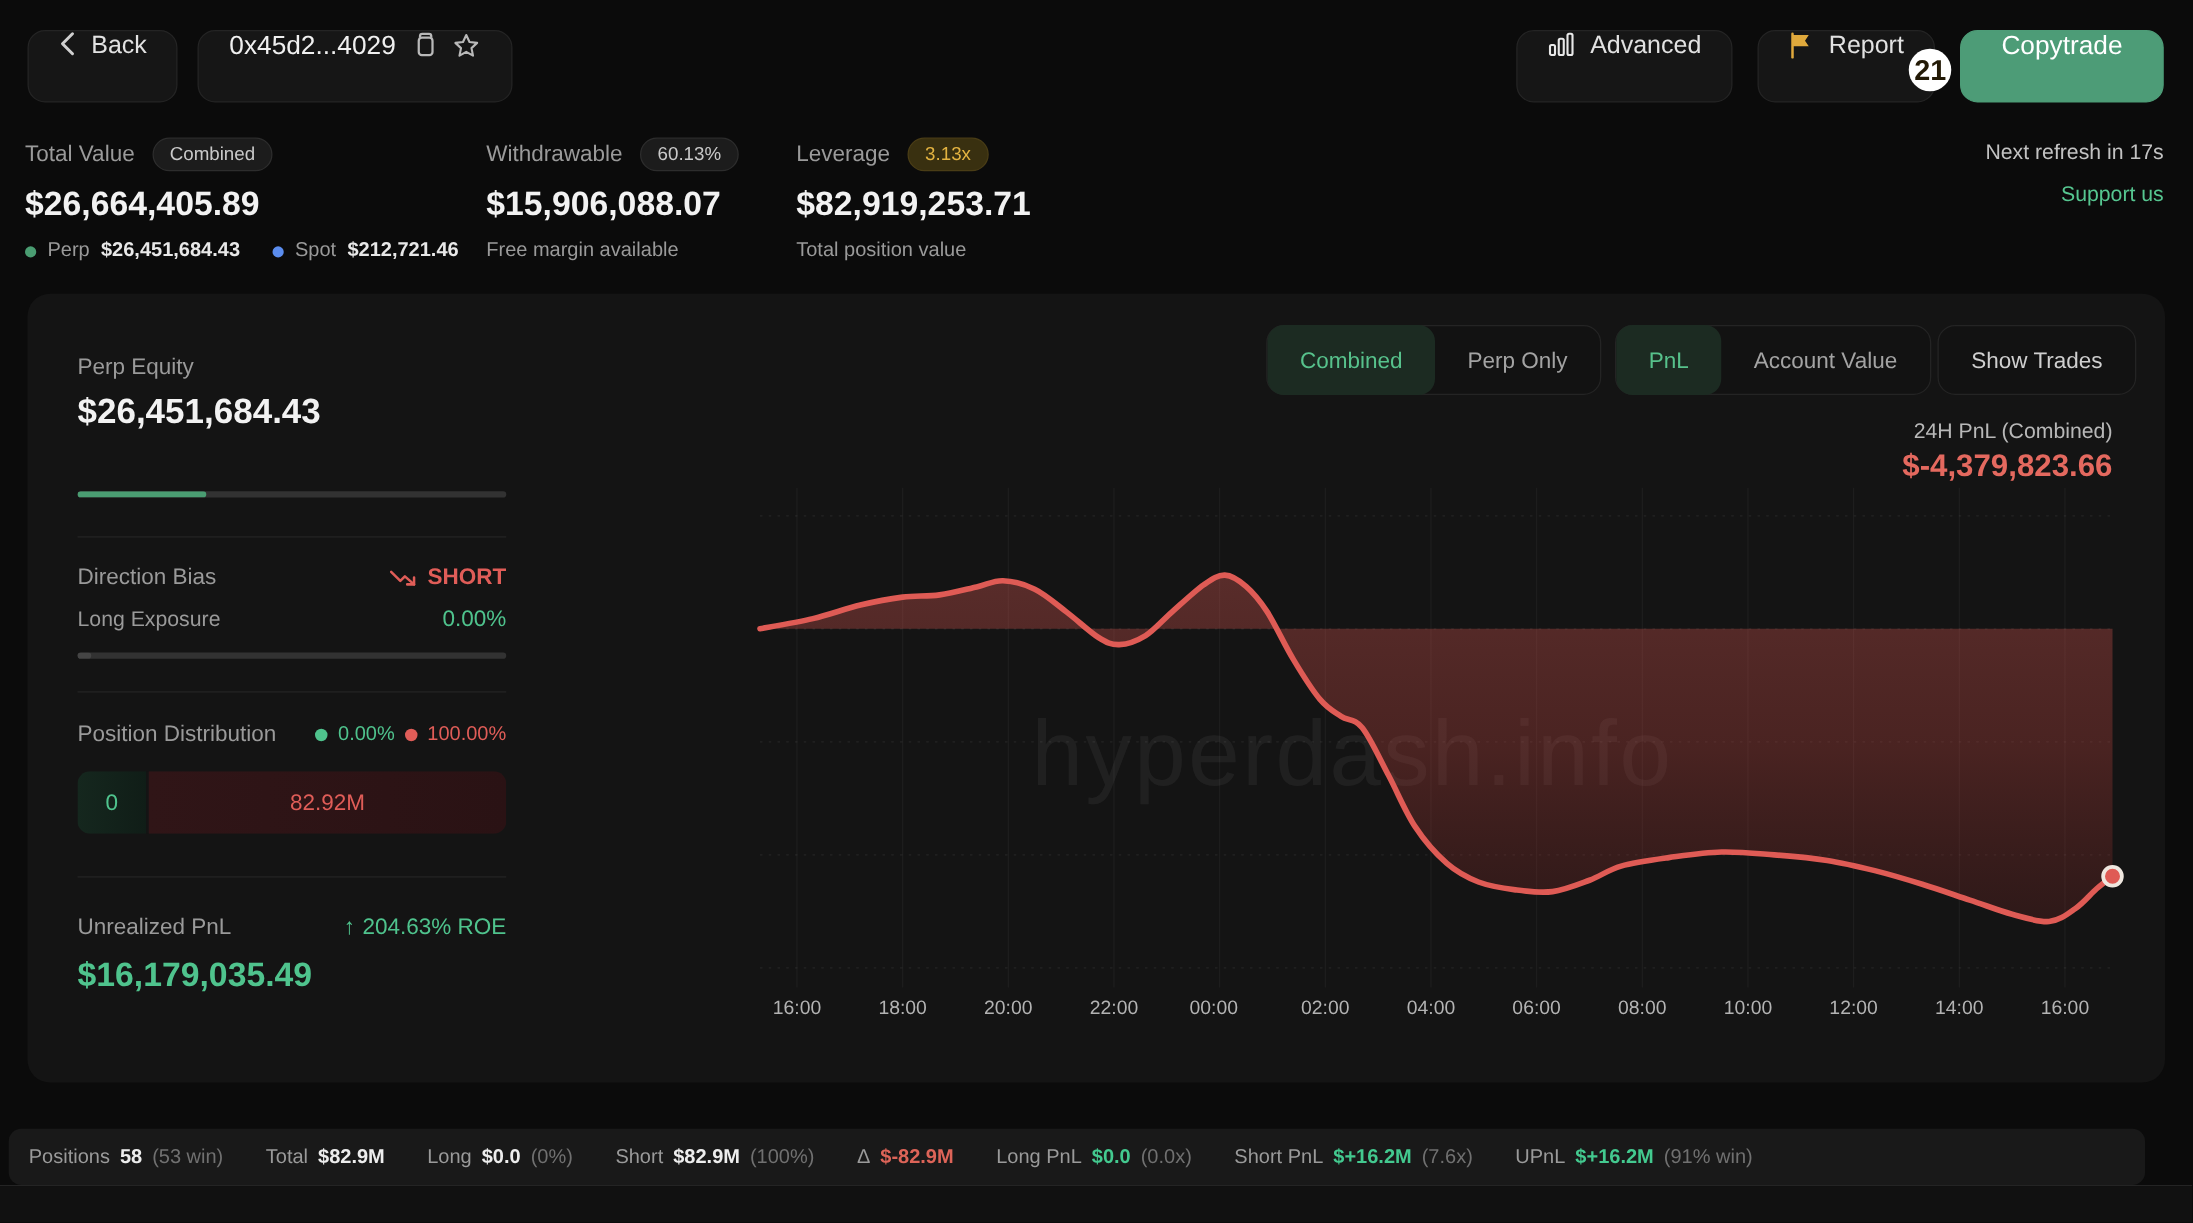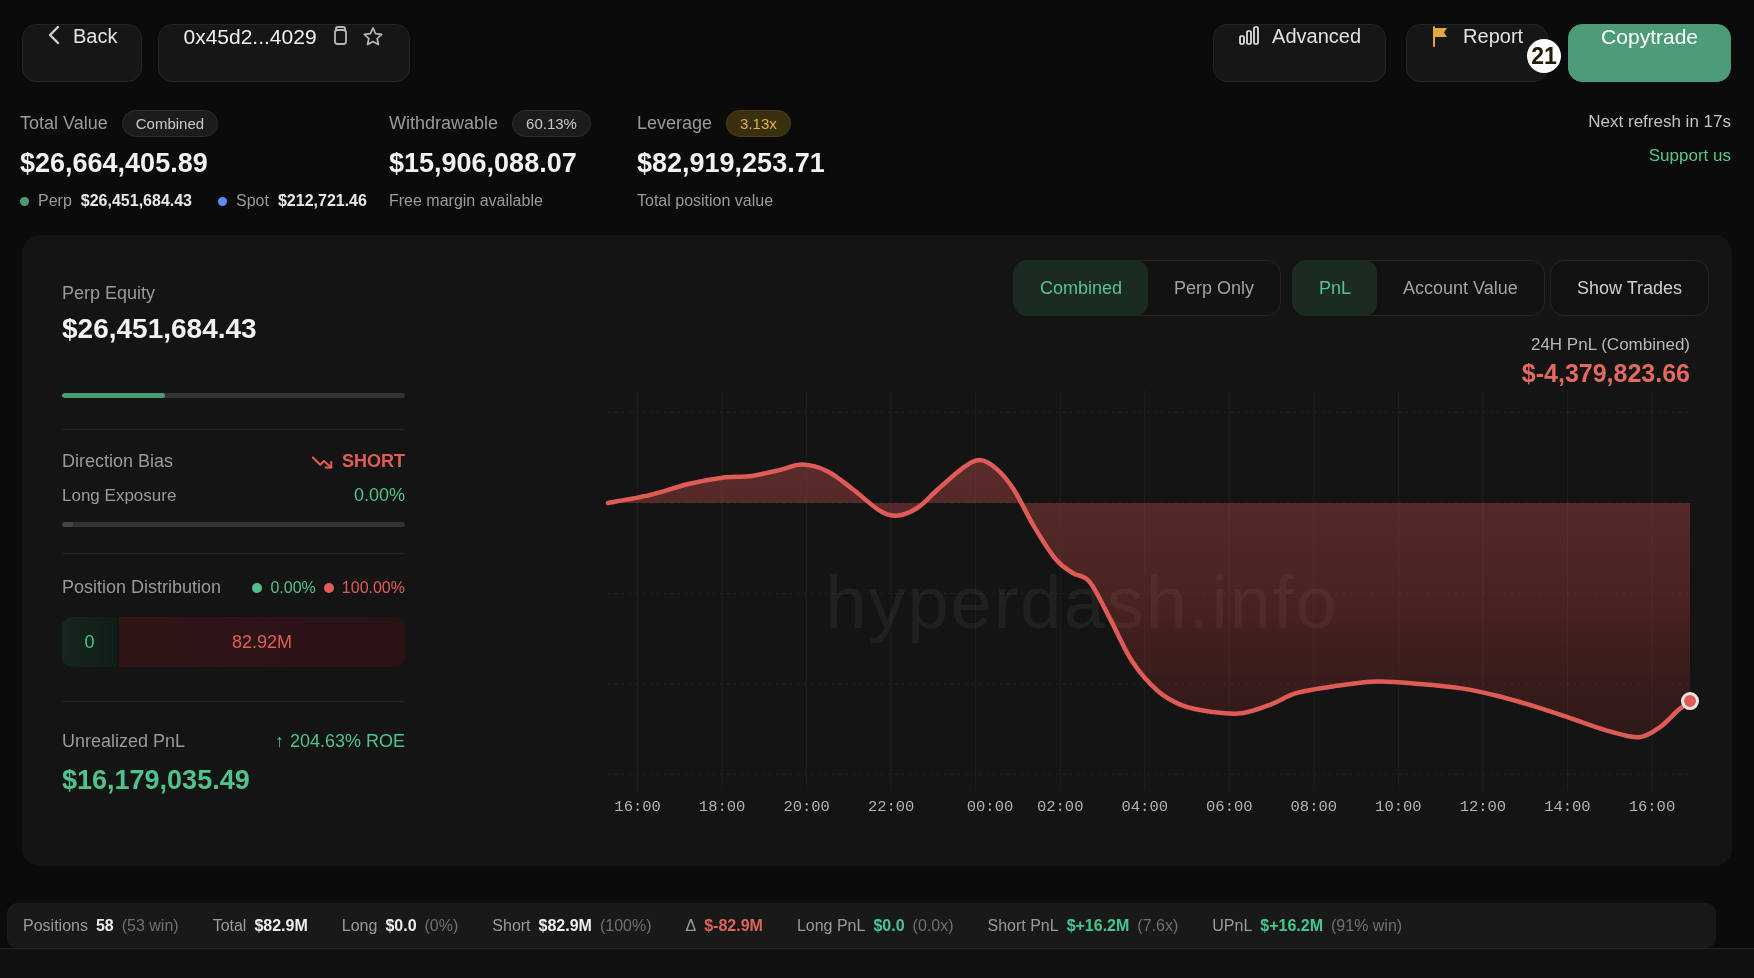--- a/index.html
+++ b/index.html
@@ -60,21 +60,21 @@
   .btn-showtrades{position:absolute;top:25px;left:1528px;height:56px;display:flex;align-items:center;padding:0 26px;
        background:#121212;border:1px solid #242424;border-radius:14px;font-size:18px;color:#cfcfcf;cursor:pointer;box-sizing:border-box;}
   .pnl-label{position:absolute;right:42px;top:100px;font-size:17px;color:#b8b8b8;}
   .pnl-value{position:absolute;right:42px;top:124px;font-size:25px;font-weight:600;color:#e4695f;}
   
   .watermark{position:absolute;left:700px;top:325px;width:720px;text-align:center;font-size:74px;
              color:rgba(255,255,255,0.055);letter-spacing:2px;pointer-events:none;}
   #chart-svg{position:absolute;left:578px;top:155px;}
   #y-labels{position:absolute;left:380px;top:155px;width:190px;height:425px;}
   #y-labels span{position:absolute;right:8px;font-size:15.5px;color:#b3b3b3;white-space:nowrap;}
-  #x-labels{position:absolute;left:578px;top:563px;width:1108px;height:24px;font-family:Liberation Mono, monospace;}
+  #x-labels{position:absolute;left:578px;top:563px;width:1108px;height:24px;}
   #x-labels span{position:absolute;width:80px;text-align:center;font-size:15.5px;color:#b3b3b3;}
   
   .footer{position:absolute;left:7px;top:903px;width:1709px;height:45px;background:#191919;border-radius:10px;
           display:flex;align-items:center;padding:0 16px;gap:34px;font-size:16px;box-sizing:border-box;}
   .f-item{display:flex;align-items:baseline;gap:8px;white-space:nowrap;}
   .f-label{color:#9a9a9a;} .f-val{color:#ededed;font-weight:600;} .f-extra{color:#707070;}
   .f-val.green{color:#43c98f;} .f-val.red{color:#dd6458;}
   .bottom-line{position:absolute;left:0;right:0;top:948px;height:1px;background:#242424;}
   .below{position:absolute;left:0;right:0;top:949px;bottom:0;background:#111111;}
   svg{display:block;}
@@ -244,21 +244,21 @@
 
     <div class="pnl-label">24H PnL (Combined)</div>
     <div class="pnl-value">$-4,379,823.66</div>
 
     <div class="watermark">hyperdash.info</div>
     <div id="x-labels">
         <span style="left: -2.41406px;">16:00</span>
         <span style="left: 82.1172px;">18:00</span>
         <span style="left: 166.648px;">20:00</span>
         <span style="left: 251.18px;">22:00</span>
-        <span style="left: 350px;">00:00</span>
+        <span style="left: 331px;">00:00</span>
         <span style="left: 420.242px;">02:00</span>
         <span style="left: 504.773px;">04:00</span>
         <span style="left: 589.305px;">06:00</span>
         <span style="left: 673.836px;">08:00</span>
         <span style="left: 758.367px;">10:00</span>
         <span style="left: 842.898px;">12:00</span>
         <span style="left: 927.43px;">14:00</span>
         <span style="left: 1011.96px;">16:00</span>
       </div>
     <svg id="chart-svg" width="1108" height="425" viewBox="0 0 1108 425">

